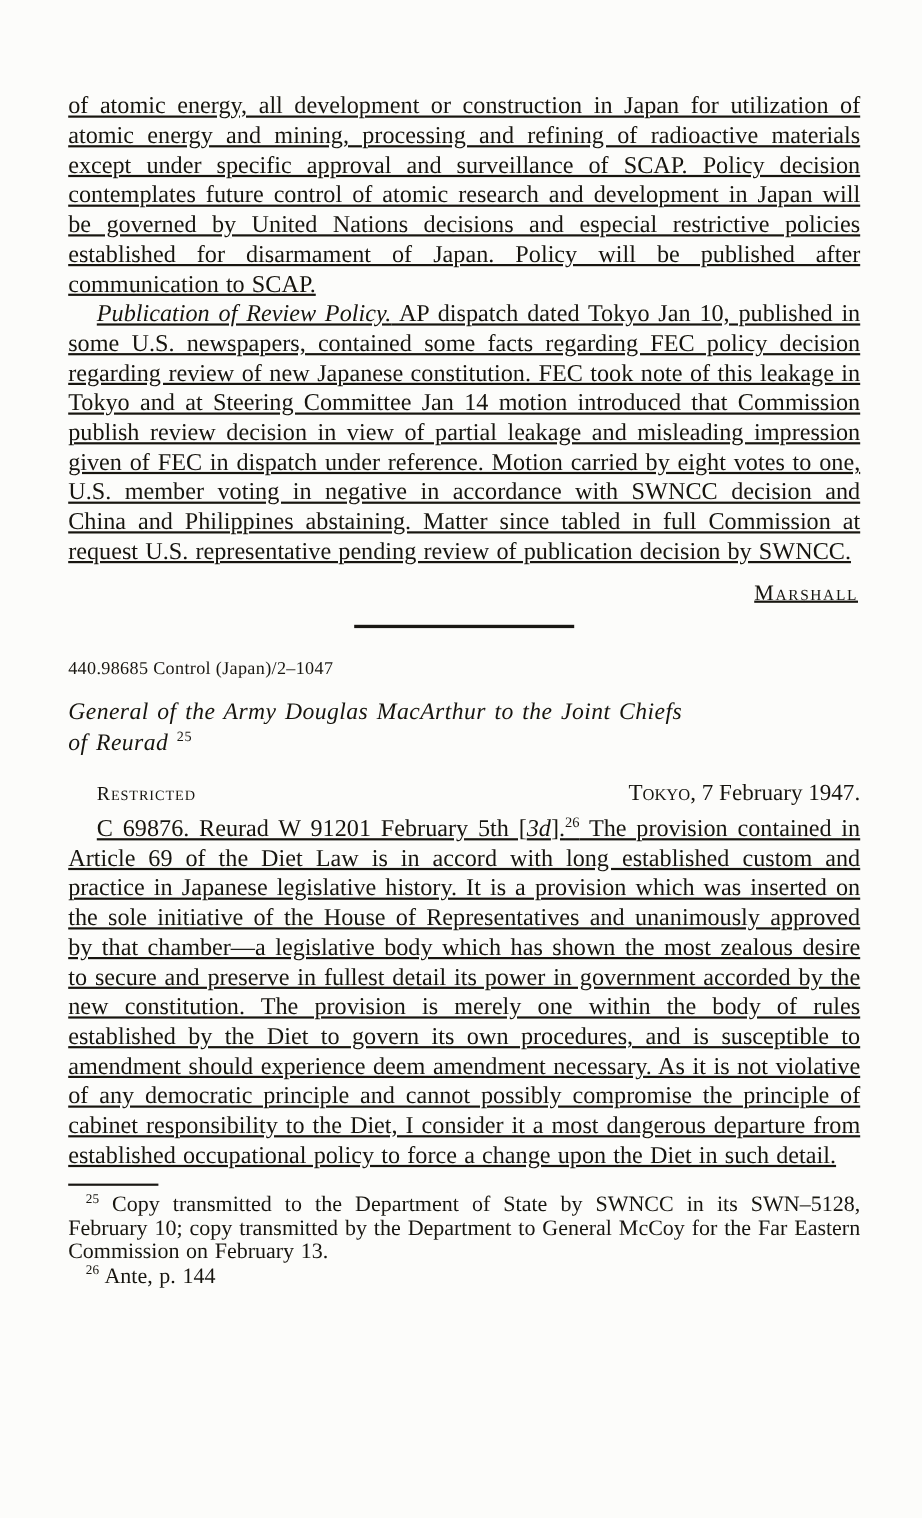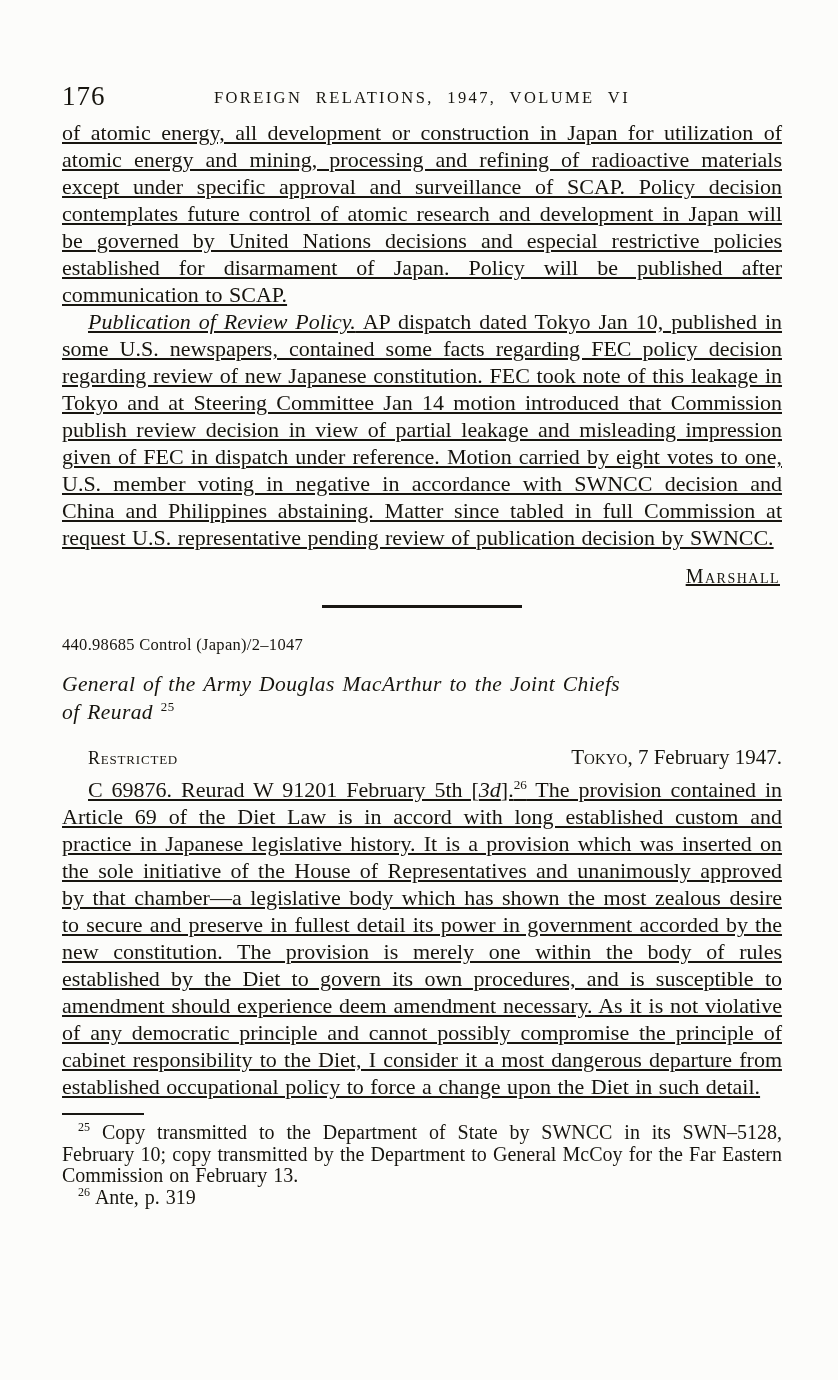--- a/index.html
+++ b/index.html
@@ -71,24 +71,20 @@
   .footnote {
     margin: 0; font-size: 20px; line-height: 21.5px;
     text-align: justify; text-indent: 16px; word-spacing: 1px;
   }
 </style>
 </head>
 <body>
 
 <div class="page">
 
-  <header class="running-head">
-    <span class="page-number">176</span>
-    <span class="running-title">FOREIGN RELATIONS, 1947, VOLUME VI</span>
-  </header>
 
   <section class="bodytext">
     <p class="par flush"><span>of atomic energy, all development or construction in Japan for utilization of atomic energy and mining, processing and refining of radioactive materials except under specific approval and surveillance of SCAP. Policy decision contemplates future control of atomic research and development in Japan will be governed by United Nations decisions and especial restrictive policies established for disarmament of Japan. Policy will be published after communication to SCAP.</span></p>
     <p class="par"><span style="font-style: italic;">Publication of Review Policy.</span><span> AP dispatch dated Tokyo Jan 10, published in some U.S. newspapers, contained some facts regarding FEC policy decision regarding review of new Japanese constitution. FEC took note of this leakage in Tokyo and at Steering Committee Jan 14 motion introduced that Commission publish review decision in view of partial leakage and misleading impression given of FEC in dispatch under reference. Motion carried by eight votes to one, U.S. member voting in negative in accordance with SWNCC decision and China and Philippines abstaining. Matter since tabled in full Commission at request U.S. representative pending review of publication decision by SWNCC.</span></p>
     <p class="signature">Marshall</p>
   </section>
 
   <div class="section-rule"></div>
 
   <section>
@@ -103,16 +99,16 @@
       <span class="classification">Restricted</span>
       <span class="dateline"><span style="font-variant: small-caps;">Tokyo,</span><span> 7 February 1947.</span></span>
     </div>
 
     <p class="par bodytext main-par"><span>C 69876. Reurad W 91201 February 5th [</span><span style="font-style: italic;">3d</span><span>].</span><sup>26</sup><span> The provision contained in Article 69 of the Diet Law is in accord with long established custom and practice in Japanese legislative history. It is a provision which was inserted on the sole initiative of the House of Representatives and unanimously approved by that chamber—a legislative body which has shown the most zealous desire to secure and preserve in fullest detail its power in government accorded by the new constitution. The provision is merely one within the body of rules established by the Diet to govern its own procedures, and is susceptible to amendment should experience deem amendment necessary. As it is not violative of any democratic principle and cannot possibly compromise the principle of cabinet responsibility to the Diet, I consider it a most dangerous departure from established occupational policy to force a change upon the Diet in such detail.</span></p>
   </section>
 
   <footer class="footnotes">
     <div class="footnote-rule"></div>
     <p class="footnote"><sup>25</sup><span> Copy transmitted to the Department of State by SWNCC in its SWN–5128, February 10; copy transmitted by the Department to General McCoy for the Far Eastern Commission on February 13.</span></p>
-    <p class="footnote"><sup>26</sup><span> </span><span style="">Ante,</span><span> p. 319</span></p>
+    <p class="footnote"><sup>26</sup><span> </span><span style="">Ante,</span><span> p. 144</span></p>
   </footer>
 
 </div>
 
 </body></html>

